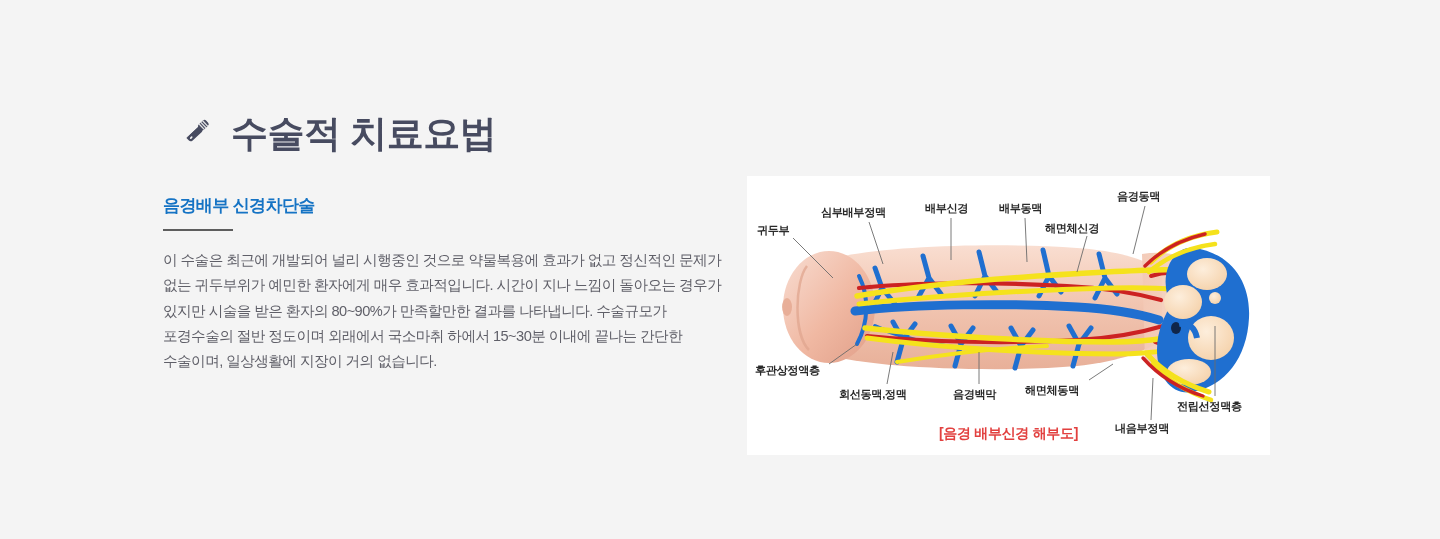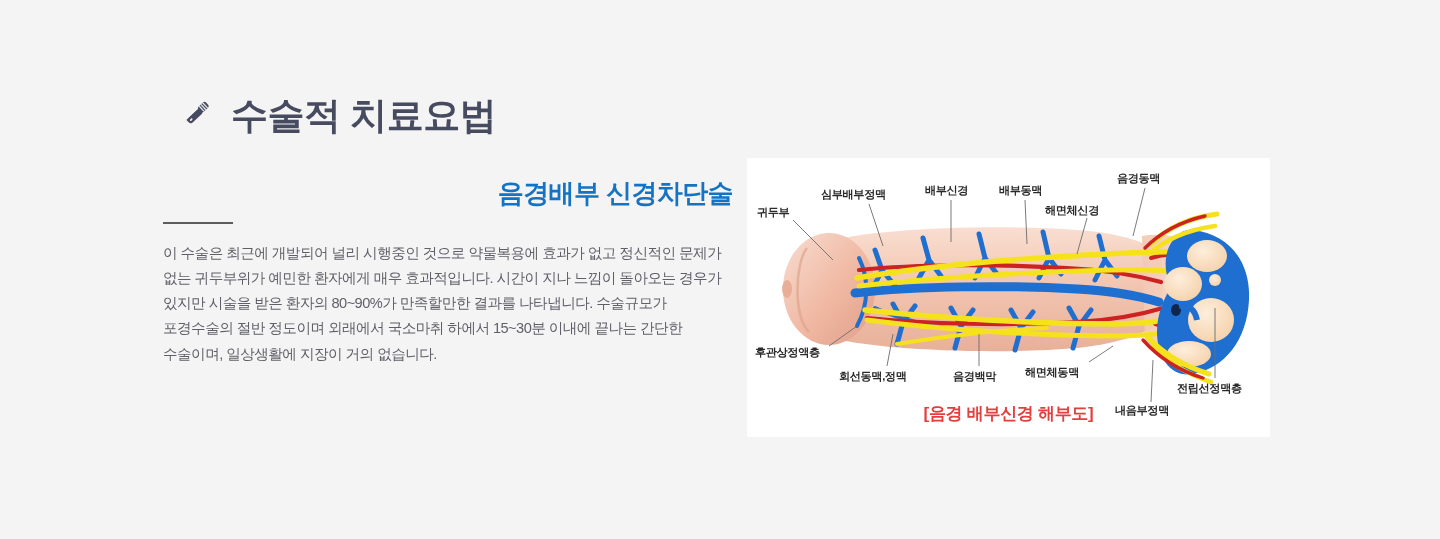--- a/index.html
+++ b/index.html
@@ -12,20 +12,21 @@
     background: #f4f4f4;
     font-family: "Liberation Sans", "DejaVu Sans", sans-serif;
     overflow: hidden;
     position: relative;
   }
 
   .page {
     position: relative;
     width: 1440px;
     height: 379px;
+    margin-top: 18px;
   }
 
   
   .left-col {
     position: absolute;
     left: 163px;
     top: 84px;
     width: 570px;
   }
 
@@ -47,26 +48,25 @@
     font-size: 37px;
     font-weight: bold;
     color: #474b60;
     letter-spacing: -0.5px;
     line-height: 1;
     white-space: nowrap;
   }
 
   .section-heading {
     margin-top: 32px;
-    font-size: 26px;
+    font-size: 17px;
     font-weight: bold;
     color: #1573c4;
     letter-spacing: -0.6px;
     line-height: 1.2;
-    text-align: right;
   }
 
   .heading-rule {
     margin-top: 13px;
     width: 70px;
     height: 2px;
     background: #5d5d5d;
   }
 
   .body-block {
@@ -103,21 +103,21 @@
     height: 279px;
     display: block;
   }
 
   .fig-caption {
     position: absolute;
     left: 0;
     right: 0;
     bottom: 12px;
     text-align: center;
-    font-size: 17px;
+    font-size: 14px;
     font-weight: bold;
     color: #e2403f;
     letter-spacing: -0.3px;
   }
 
   .lbl {
     font-family: "Liberation Sans", "DejaVu Sans", sans-serif;
     font-size: 11.2px;
     font-weight: bold;
     fill: #2a2a2a;

